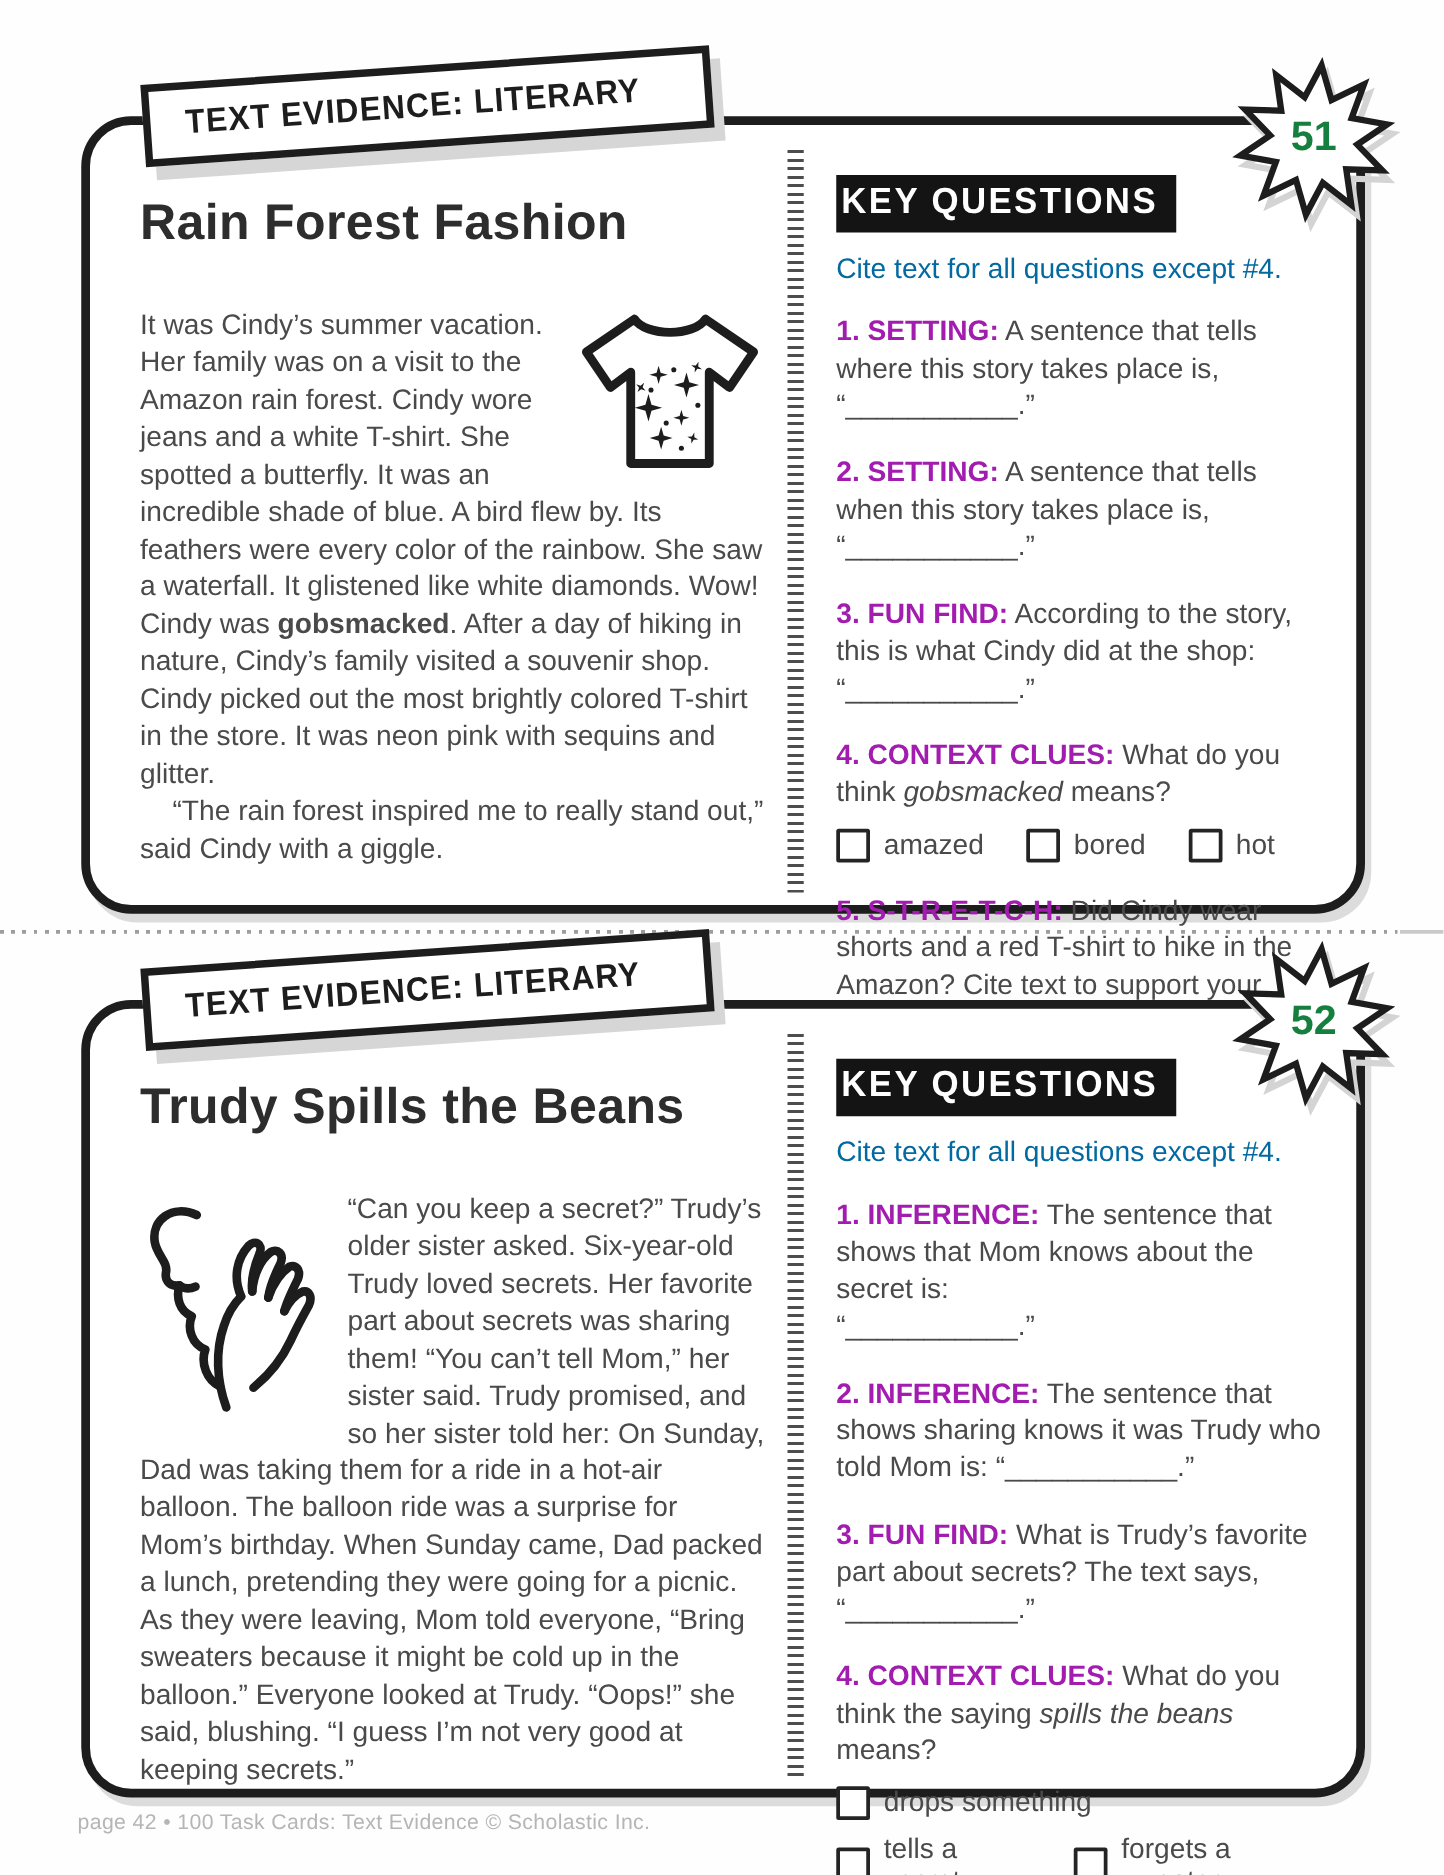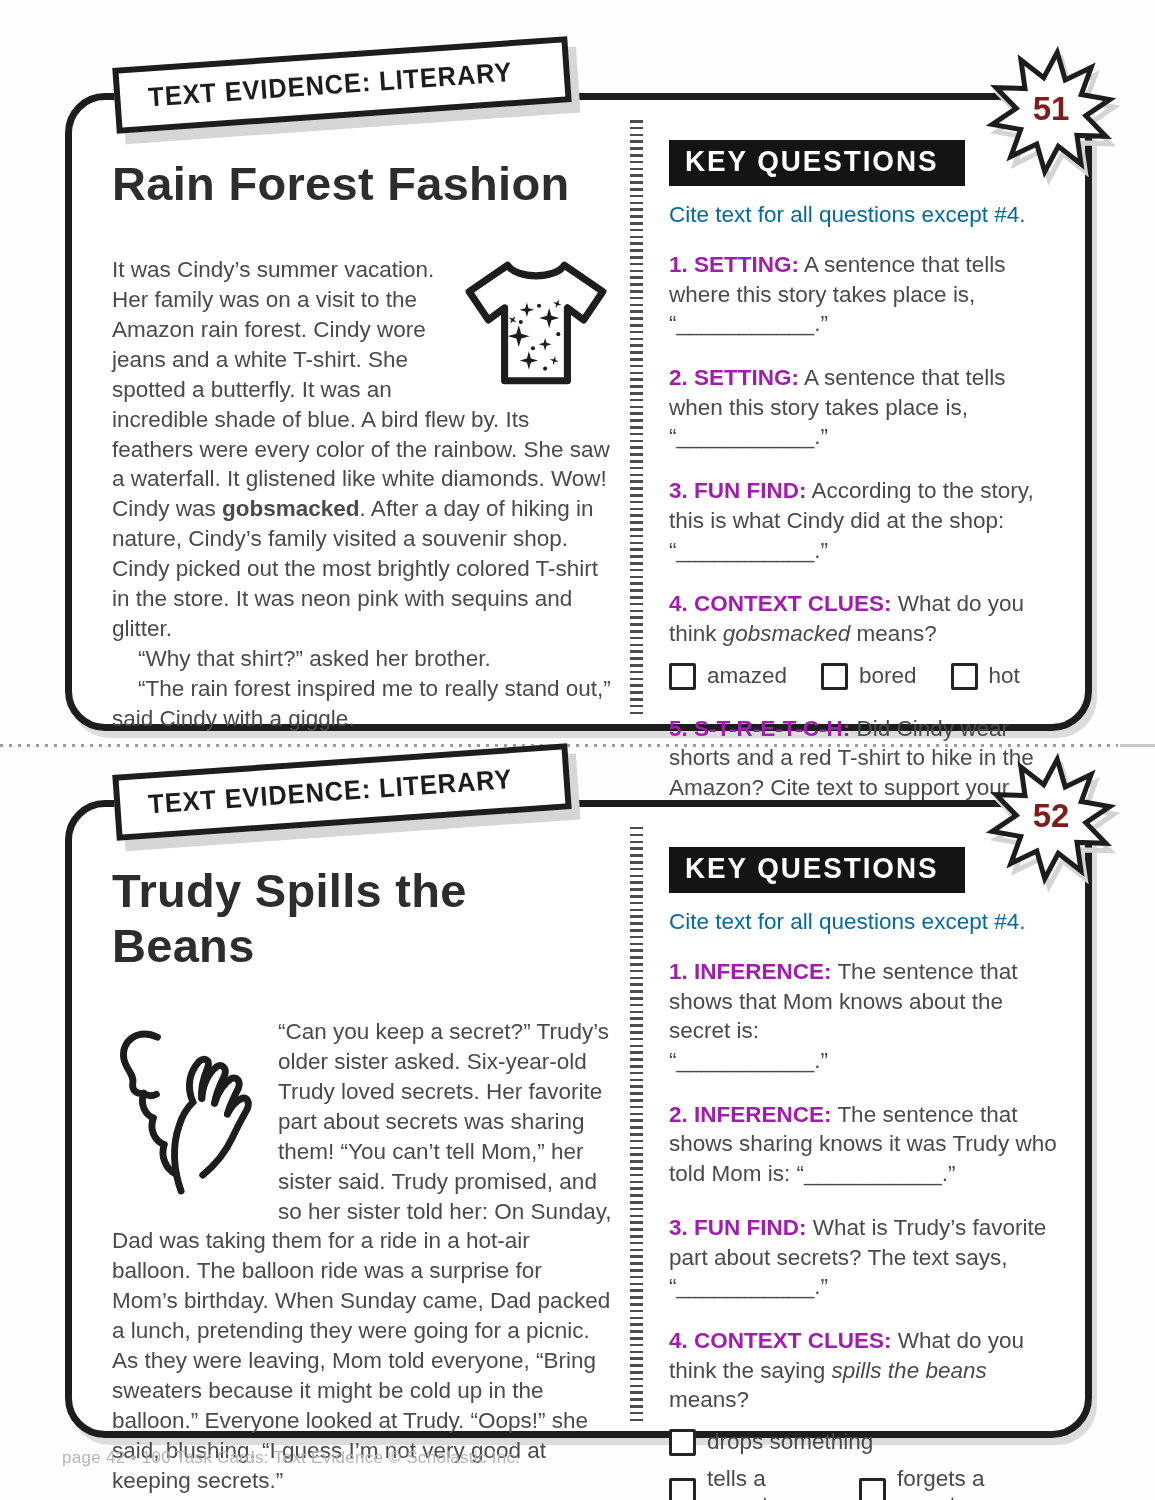--- a/index.html
+++ b/index.html
@@ -10,35 +10,35 @@
         box-shadow:5px 7px 0 #dcdcdc;}
   .card1{top:93px;}
   .card2{top:800px;}
   .plate{position:absolute;left:42px;top:-48px;background:#fff;border:6px solid #1d1d1d;
          padding:11px 28px 12px;transform:rotate(-4deg);box-shadow:8px 11px 0 #d6d6d6;
          font-weight:bold;font-size:27px;letter-spacing:1px;color:#1d1d1d;white-space:nowrap;}
   .plate span{display:inline-block;transform:scaleX(.94);transform-origin:left;}
   .burst{position:absolute;right:-50px;top:-72px;width:168px;height:168px;}
   .burst svg{position:absolute;inset:0;width:100%;height:100%;}
   .burst-num{position:absolute;inset:0;display:flex;align-items:center;justify-content:center;
-             font-weight:bold;font-size:33px;color:#7f1d1d;padding-bottom:6px;}
+             font-weight:bold;font-size:33px;color:#15803d;padding-bottom:6px;}
   .card-inner{display:flex;height:100%;box-sizing:border-box;padding:34px 26px 16px 40px;}
   .col-left{flex:none;width:500px;}
   .perf{flex:none;width:13px;align-self:stretch;margin:-14px 26px -6px 18px;
         background:repeating-linear-gradient(to bottom,#4d4d4d 0 2.5px,transparent 2.5px 6.8px);}
   .col-right{flex:1;min-width:0;}
-  .title{font-size:47px;font-weight:bold;color:#2d2d2d;margin:22px 0 16px;letter-spacing:.3px;}
+  .title{font-size:40px;font-weight:bold;color:#2d2d2d;margin:22px 0 16px;letter-spacing:.3px;}
   .story{font-size:22.5px;line-height:1.33;color:#4a4a4a;margin-top:44px;}
   .story p{margin:0;}
   .pind{text-indent:26px;}
   .icon-tshirt{float:right;width:152px;height:132px;margin:2px 0 8px 14px;}
   .icon-shh{float:left;width:148px;height:178px;margin:8px 18px 2px 0;}
   .icon-tshirt svg,.icon-shh svg{width:100%;height:100%;}
   .kq{display:inline-block;background:#141414;color:#fff;font-size:29px;font-weight:bold;
-      letter-spacing:2px;padding:5px 16px 8px;margin:6px 0 12px;}
+      letter-spacing:2px;padding:5px 4px 8px;margin:6px 0 12px;}
   .kq span{display:inline-block;transform:scaleX(.96);transform-origin:left;}
   .intro{font-size:22.5px;color:#0369a1;margin:4px 0 22px;}
   .q{font-size:22.5px;line-height:1.32;color:#4a4a4a;margin:0 0 24px;white-space:pre-wrap;}
   .q b{color:#a21caf;}
   .q i{font-style:italic;}
   .opts{margin:-10px 0 24px;font-size:22.5px;color:#4a4a4a;}
   .optrow{display:flex;align-items:flex-end;gap:34px;margin-bottom:10px;}
   .opt{display:flex;align-items:center;gap:11px;}
   .cb{flex:none;width:21px;height:21px;border:3px solid #242424;border-radius:2px;background:#fff;}
   .cutline{position:absolute;left:0;top:744px;width:1118px;height:3px;
@@ -83,21 +83,20 @@
                 <path transform="translate(93,102) scale(0.5) rotate(15)" d="M0,-9 L2,-2 L9,0 L2,2 L0,9 L-2,2 L-9,0 L-2,-2 Z"></path>
                 <circle cx="78" cy="48" r="2"></circle>
                   <circle cx="60" cy="64" r="2"></circle>
                 <circle cx="97" cy="76" r="2"></circle>
                   <circle cx="72" cy="90" r="2"></circle>
                 <circle cx="84" cy="110" r="2"></circle>
               </g>
             </svg>
           </span>
           <p><span>It was Cindy’s summer vacation. Her family was on a visit to the Amazon rain forest. Cindy wore jeans and a white T-shirt. She spotted a butterfly. It was an incredible shade of blue. A bird flew by. Its feathers were every color of the rainbow. She saw a waterfall. It glistened like white diamonds. Wow! Cindy was </span><b>gobsmacked</b><span>. After a day of hiking in nature, Cindy’s family visited a souvenir shop. Cindy picked out the most brightly colored T-shirt in the store. It was neon pink with sequins and glitter.</span></p>
-          <p class="pind">“Why that shirt?” asked her brother.</p>
           <p class="pind">“The rain forest inspired me to really stand out,” said Cindy with a giggle.</p>
         </div>
       </div>
 
       <div class="perf"></div>
 
       <div class="col-right">
         <div class="kq"><span>KEY QUESTIONS</span></div>
         <p class="intro">Cite text for all questions except #4.</p>
         <p class="q"><b>1. SETTING:</b><span> A sentence that tells where this story takes place is, “___________.”</span></p>

